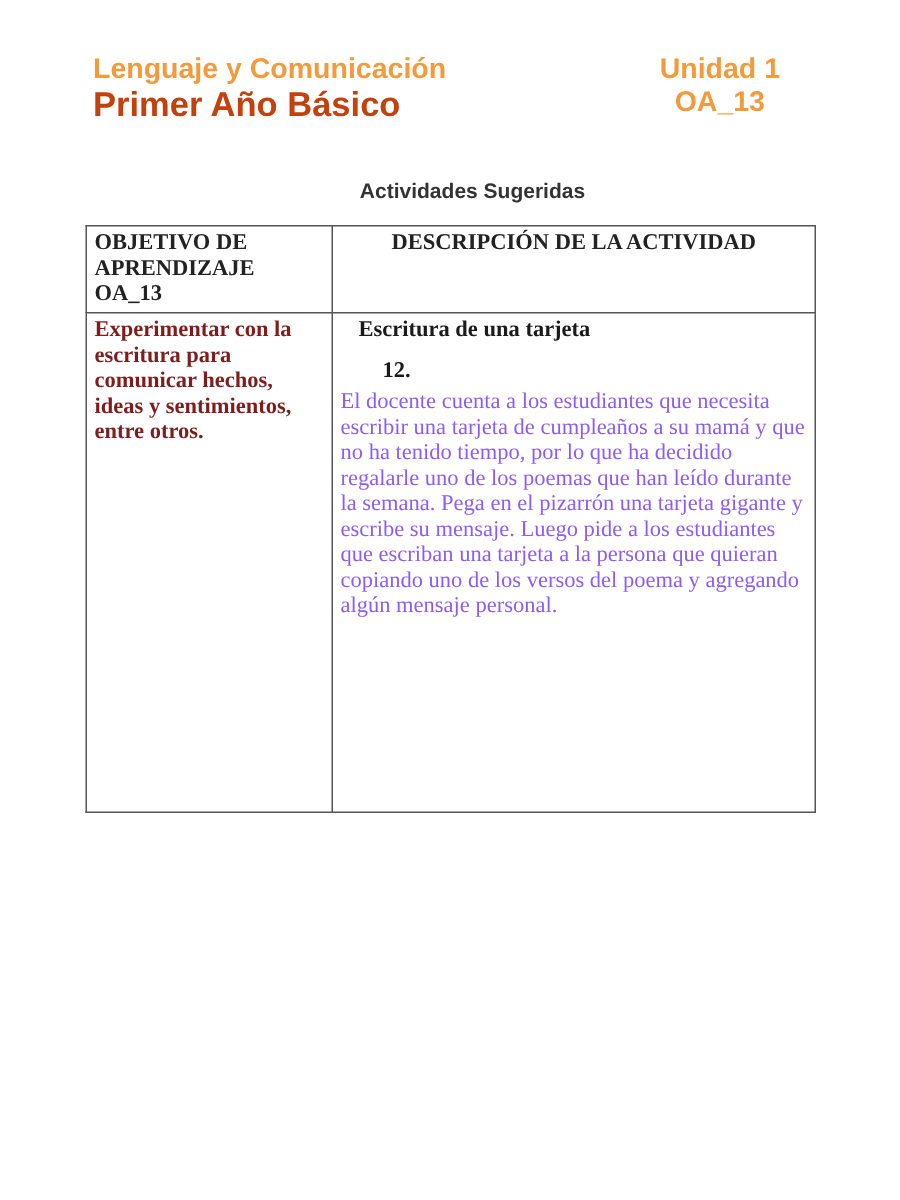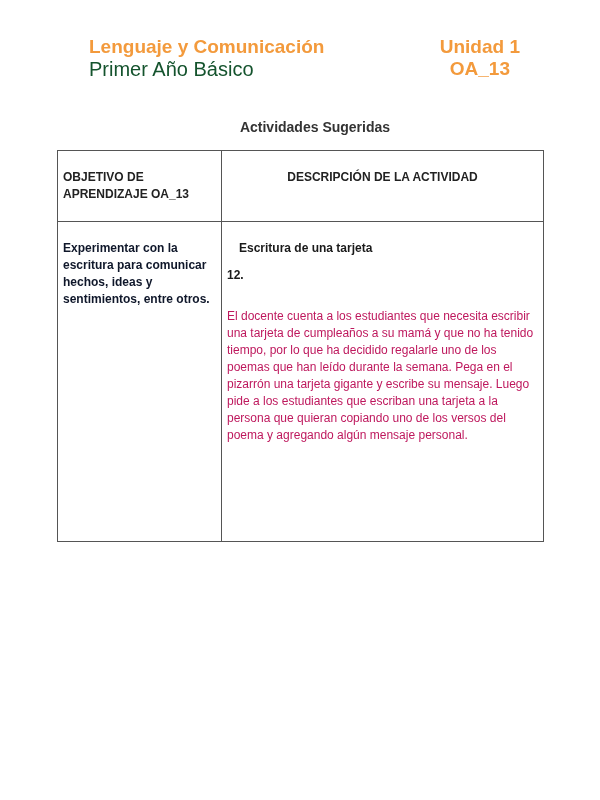--- a/index.html
+++ b/index.html
@@ -1,30 +1,30 @@
 <!DOCTYPE html>
 <html><head>
   <meta charset="utf-8">
   <style>
     html, body { margin:0; padding:0; background:#ffffff; }
     body { width:600px; height:800px; position:relative; font-family:"Liberation Sans", sans-serif; color:#1a1a1a; overflow:hidden; }
-    .hdr-left { position:absolute; left:89px; top:36px; }
+    .hdr-left { position:absolute; left:62px; top:36px; }
     .hdr-right { position:absolute; right:80px; top:36px; text-align:center; }
     .orange { color:#f39a3c; font-weight:bold; font-size:19px; line-height:22px; }
-    .black { color:#14532d; font-weight:normal; font-size:20px; line-height:22px; }
+    .black { color:#c2410c; font-weight:bold; font-size:23px; line-height:22px; }
     .title { position:absolute; left:0; width:600px; top:119px; text-align:center; font-size:14px; font-weight:bold; color:#333;padding-left:15px; }
     table { position:absolute; left:57px; top:150px; width:487px; height:392px; border-collapse:collapse; border:1.5px solid #555; }
-    td, th { border:1px solid #555; vertical-align:top; font-size:12px; line-height:17px; padding:18px 5px; }
+    td, th { border:1px solid #555; vertical-align:top; font-size:15px; line-height:17px; padding:3px 5px;font-family:Liberation Serif, serif; }
     th { font-weight:bold; color:#222; height:34px; }
     th.c1 { width:153px; text-align:left; }
     th.c2 { text-align:center; }
-    td.c1 { font-weight:bold; color:#0f172a; }
+    td.c1 { font-weight:bold; color:#7f1d1d; }
     .act-title { font-weight:bold;margin-left:12px; }
-    .act-num { font-weight:bold; margin-top:10px; }
-    .act-desc { margin-top:24px; color:#be185d; }
+    .act-num { font-weight:bold; margin-top:10px;margin-left:28px; }
+    .act-desc { margin-top:4px; color:#8b5cf6; }
   </style>
 </head>
 <body>
 
 <div class="hdr-left">
   <div class="orange">Lenguaje y Comunicación</div>
   <div class="black">Primer Año Básico</div>
 </div>
 <div class="hdr-right">
   <div class="orange">Unidad 1</div>

